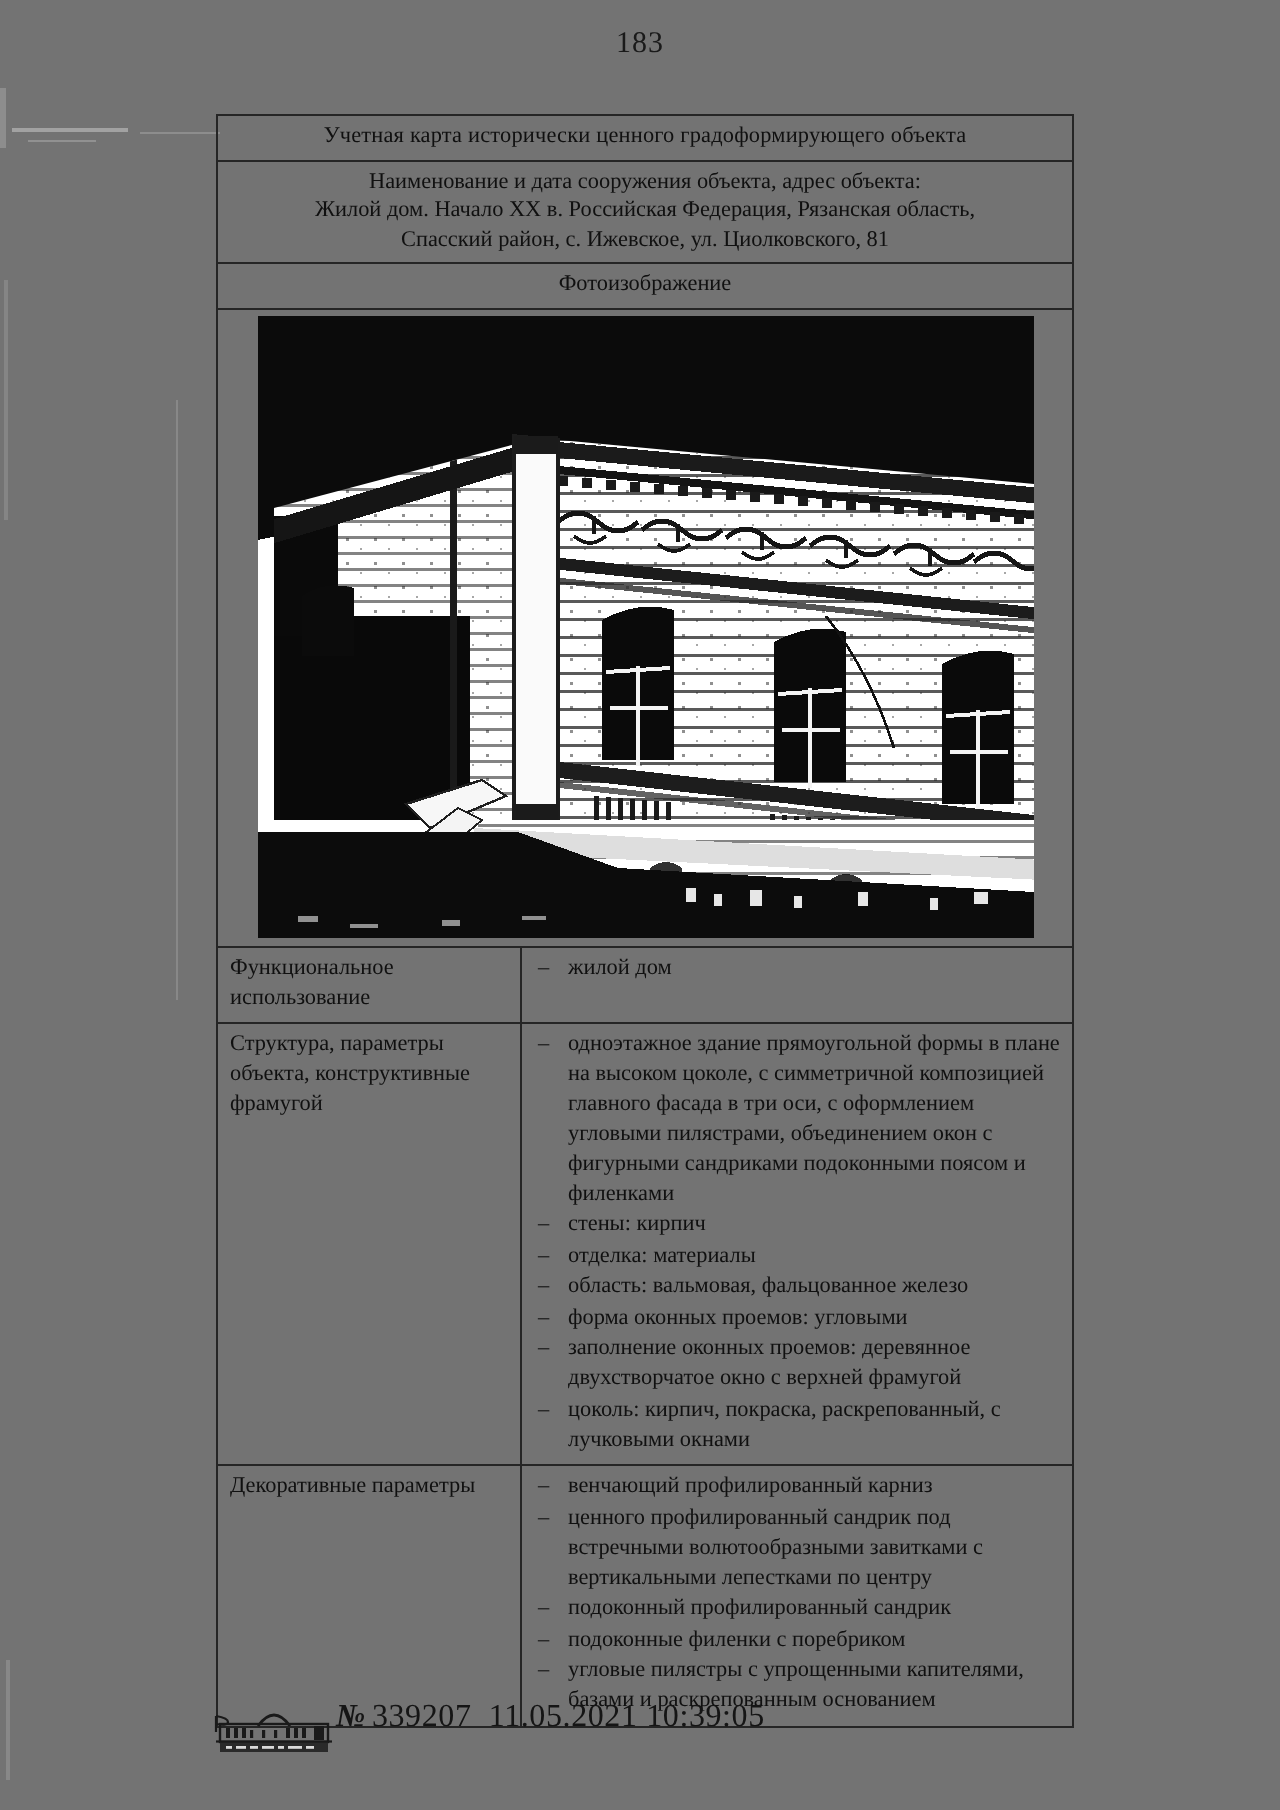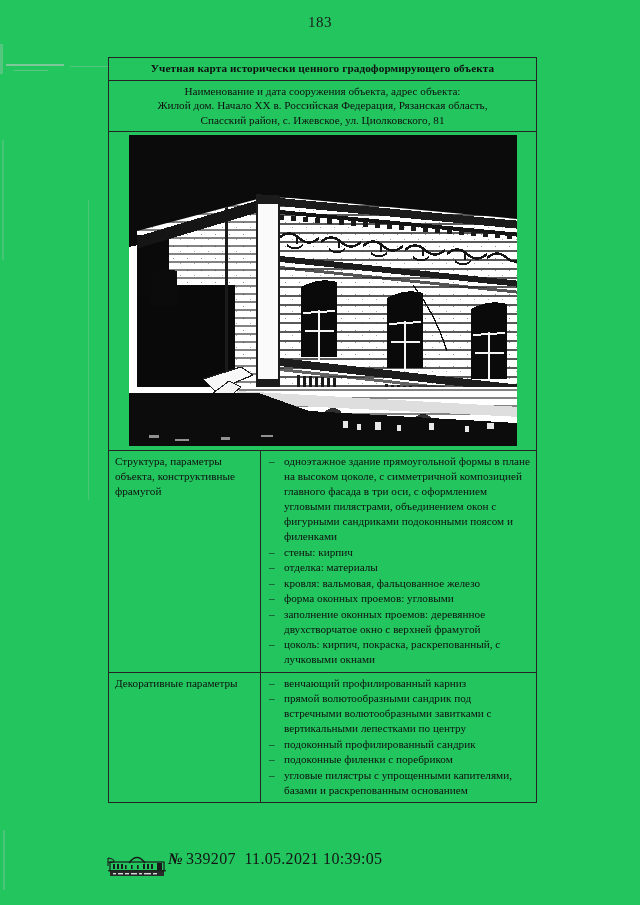--- a/index.html
+++ b/index.html
@@ -14,21 +14,21 @@
     font-family: "Liberation Serif", "DejaVu Serif", serif;
     color: #101010;
     position: relative;
     overflow: hidden;
   }
 
   
   .page {
     position: absolute;
     inset: 0;
-    background: #22c55e;
+    background: #737373;
   }
 
   .page-number {
     position: absolute;
     top: 14px;
     left: 0;
     width: 640px;
     text-align: center;
     font-size: 15px;
     letter-spacing: 0.5px;
@@ -61,21 +61,21 @@
   .doc-table td {
     border: 1px solid #252525;
     padding: 3px 6px 4px 6px;
     vertical-align: top;
     font-size: 11.2px;
     line-height: 1.30;
   }
 
   .title-cell {
     text-align: center;
-    font-weight: bold;
+    font-weight: normal;
     font-size: 11.4px;
     padding: 5px 4px 5px 4px;
     letter-spacing: .1px;
   }
   .subtitle-cell {
     text-align: center;
     font-size: 11.6px;
     line-height: 1.42;
     padding: 4px 8px 5px 8px;
   }
@@ -189,20 +189,23 @@
       </tr>
 
       <tr>
         <td class="subtitle-cell" colspan="2">
           <span class="lead">Наименование и дата сооружения объекта, адрес объекта:</span>
           <span class="lead">Жилой дом. Начало XX в. Российская Федерация, Рязанская область,</span>
           <span class="lead">Спасский район, с. Ижевское,  ул. Циолковского, 81</span>
         </td>
       </tr>
 
+      <tr>
+        <td class="photo-label-cell" colspan="2">Фотоизображение</td>
+      </tr>
 
       <tr>
         <td class="photo-cell" colspan="2">
           <div class="photo-frame">
             <svg width="388" height="311" viewBox="0 0 388 311" xmlns="http://www.w3.org/2000/svg" shape-rendering="crispEdges">
               <defs>
                 <pattern id="brickrows" width="388" height="9" patternUnits="userSpaceOnUse">
                   <rect x="0" y="0" width="388" height="9" fill="#ffffff"></rect>
                   <rect x="0" y="7" width="388" height="1.6" fill="#2a2a2a" opacity="0.78"></rect>
                 </pattern>
@@ -388,46 +391,56 @@
                 <rect x="92" y="302" width="9" height="3"></rect>
                 <rect x="132" y="300" width="12" height="2"></rect>
               </g>
 
               <path d="M284 150 q22 28 34 66" stroke="#111" stroke-width="1.3" fill="none"></path>
             </svg>
           </div>
         </td>
       </tr>
 
+      <tr>
+        <td>
+          <div class="cell-label">Функциональное использование</div>
+        </td>
+        <td>
+          <ul class="dash-list">
+            <li>жилой дом</li>
+          </ul>
+        </td>
+      </tr>
 
       <tr>
         <td>
           <div class="cell-label">Структура, параметры объекта, конструктивные фрамугой</div>
         </td>
         <td>
           <ul class="dash-list">
             <li>одноэтажное здание прямоугольной формы в плане на высоком цоколе, с симметричной композицией главного фасада в три оси, с оформлением угловыми пилястрами, объединением окон с фигурными сандриками подоконными поясом и филенками</li>
             <li>стены: кирпич</li>
             <li>отделка: материалы</li>
-            <li>кровля: вальмовая, фальцованное железо</li>
+            <li>область: вальмовая, фальцованное железо</li>
             <li>форма оконных проемов: угловыми</li>
             <li>заполнение оконных проемов: деревянное двухстворчатое окно с верхней фрамугой</li>
             <li>цоколь: кирпич, покраска, раскрепованный, с лучковыми окнами</li>
           </ul>
         </td>
       </tr>
 
       <tr>
         <td>
           <div class="cell-label">Декоративные параметры</div>
         </td>
         <td>
           <ul class="dash-list">
             <li>венчающий профилированный карниз</li>
-            <li>прямой волютообразными сандрик под встречными волютообразными завитками с вертикальными лепестками по центру</li>
+            <li>ценного профилированный сандрик под встречными волютообразными завитками с вертикальными лепестками по центру</li>
             <li>подоконный профилированный сандрик</li>
             <li>подоконные филенки с поребриком</li>
             <li>угловые пилястры с упрощенными капителями, базами и раскрепованным основанием</li>
           </ul>
         </td>
       </tr>
 
     </tbody>
   </table>
 

